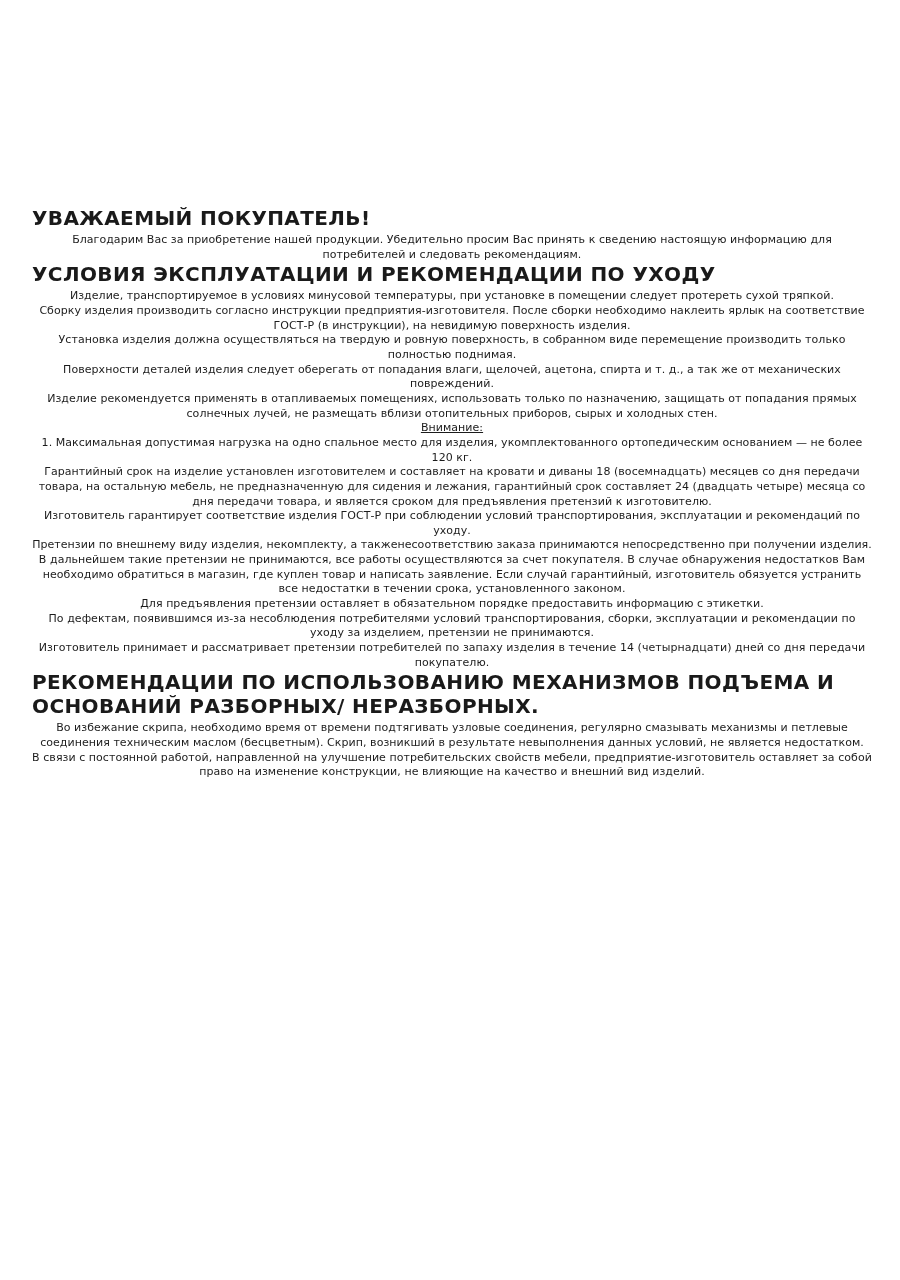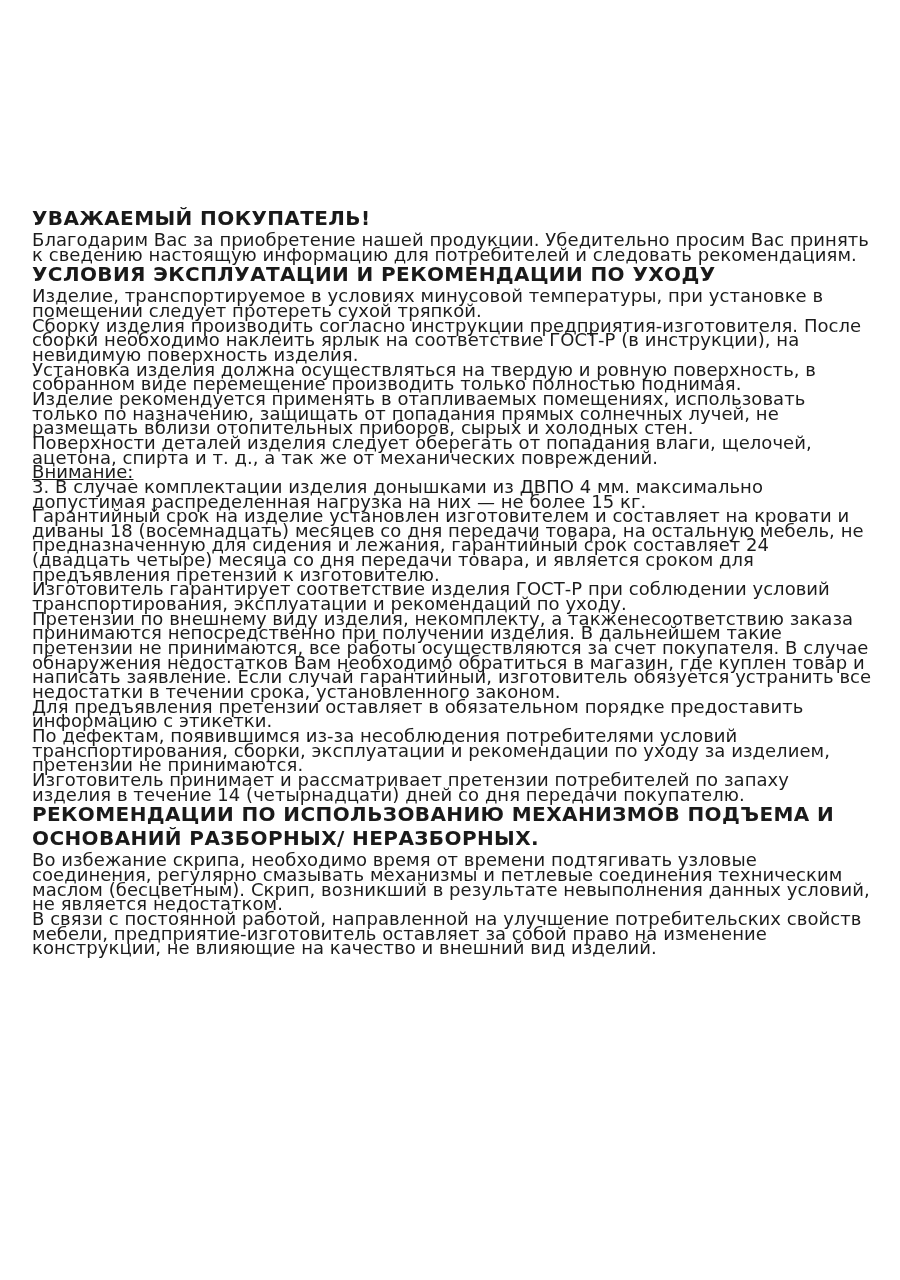--- a/index.html
+++ b/index.html
@@ -25,23 +25,24 @@
   h1 {
     margin: 0 0 3px 0;
     font-size: 20px;
     line-height: 24px;
     font-weight: bold;
     letter-spacing: 0.4px;
     color: #1a1a1a;
   }
   p {
     margin: 0;
-    font-size: 18px;
+    font-size: 11px;
     line-height: 14.65px;
     letter-spacing: 0.05px;
+    text-align: center;
   }
   .attention {
     font-weight: normal;
     text-decoration: underline;
   }
 </style>
 </head>
 <body>
 
 <div class="page">
@@ -49,24 +50,24 @@
   <section>
     <h1>УВАЖАЕМЫЙ ПОКУПАТЕЛЬ!</h1>
     <p>Благодарим Вас за приобретение нашей продукции. Убедительно просим Вас принять к сведению настоящую информацию для потребителей и следовать рекомендациям.</p>
   </section>
 
   <section>
     <h1>УСЛОВИЯ ЭКСПЛУАТАЦИИ И РЕКОМЕНДАЦИИ ПО УХОДУ</h1>
     <p>Изделие, транспортируемое в условиях минусовой температуры, при установке в помещении следует протереть сухой тряпкой.</p>
     <p>Сборку изделия производить согласно инструкции предприятия-изготовителя. После сборки необходимо наклеить ярлык на соответствие ГОСТ-Р (в инструкции), на невидимую поверхность изделия.</p>
     <p>Установка изделия должна осуществляться на твердую и ровную поверхность, в собранном виде перемещение производить только полностью поднимая.</p>
+    <p>Поверхности деталей изделия следует оберегать от попадания влаги, щелочей, ацетона, спирта и т. д., а так же от механических повреждений.</p>
     <p>Изделие рекомендуется  применять в отапливаемых помещениях, использовать только по назначению, защищать от попадания прямых солнечных лучей, не размещать вблизи отопительных приборов, сырых и холодных стен.</p>
-    <p>Поверхности деталей изделия следует оберегать от попадания влаги, щелочей, ацетона, спирта и т. д., а так же от механических повреждений.</p>
     <p class="attention">Внимание:</p>
-    <p>3. В случае комплектации изделия донышками из ДВПО 4 мм. максимально допустимая распределенная нагрузка на них — не более 15 кг.</p>
+    <p>1. Максимальная допустимая нагрузка на одно спальное место для изделия, укомплектованного ортопедическим основанием — не более 120 кг.</p>
   </section>
 
   <section>
     <p>Гарантийный срок на изделие установлен изготовителем и составляет на кровати и диваны 18 (восемнадцать) месяцев со дня передачи товара, на остальную мебель, не предназначенную для сидения и лежания, гарантийный срок составляет 24 (двадцать четыре) месяца со дня передачи товара, и является сроком для предъявления претензий к изготовителю.</p>
     <p>Изготовитель гарантирует соответствие изделия ГОСТ-Р при соблюдении условий транспортирования, эксплуатации и рекомендаций по уходу.</p>
     <p>Претензии по внешнему виду изделия, некомплекту, а такженесоответствию заказа принимаются непосредственно при получении изделия. В дальнейшем такие претензии не принимаются, все работы осуществляются за счет покупателя. В случае обнаружения недостатков  Вам необходимо обратиться в магазин, где куплен товар и написать заявление. Если случай гарантийный, изготовитель обязуется устранить все недостатки в течении срока, установленного законом.</p>
     <p>Для предъявления претензии оставляет в обязательном порядке предоставить информацию с этикетки.</p>
     <p>По дефектам, появившимся из-за несоблюдения потребителями условий транспортирования, сборки, эксплуатации и рекомендации по уходу за изделием, претензии не принимаются.</p>
     <p>Изготовитель принимает и рассматривает претензии потребителей по запаху изделия в течение 14 (четырнадцати) дней со дня передачи  покупателю.</p>
   </section>

